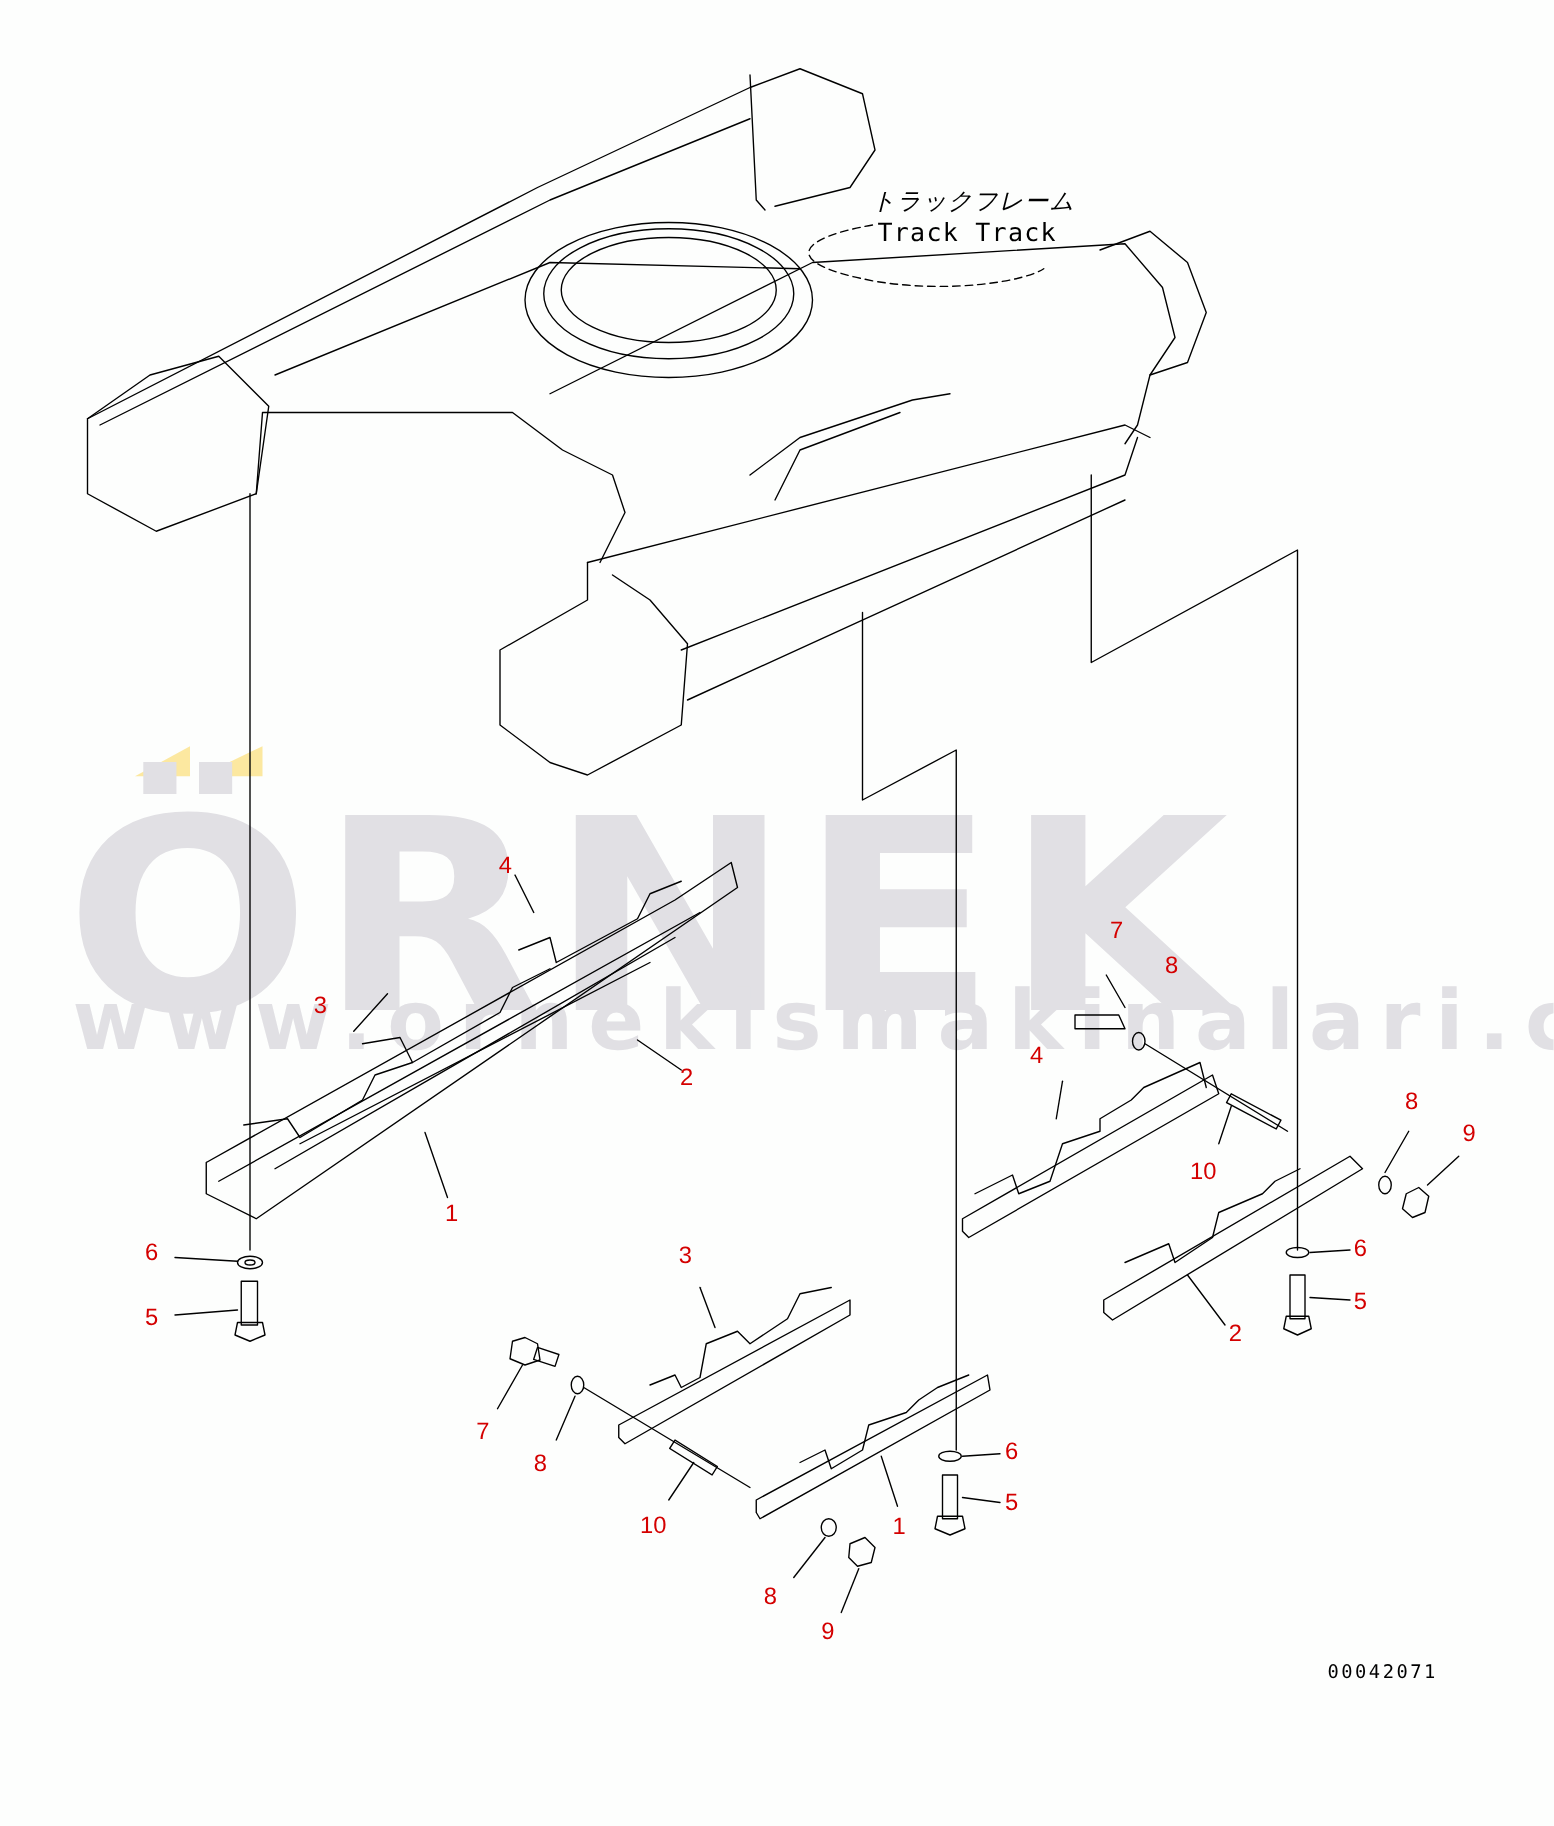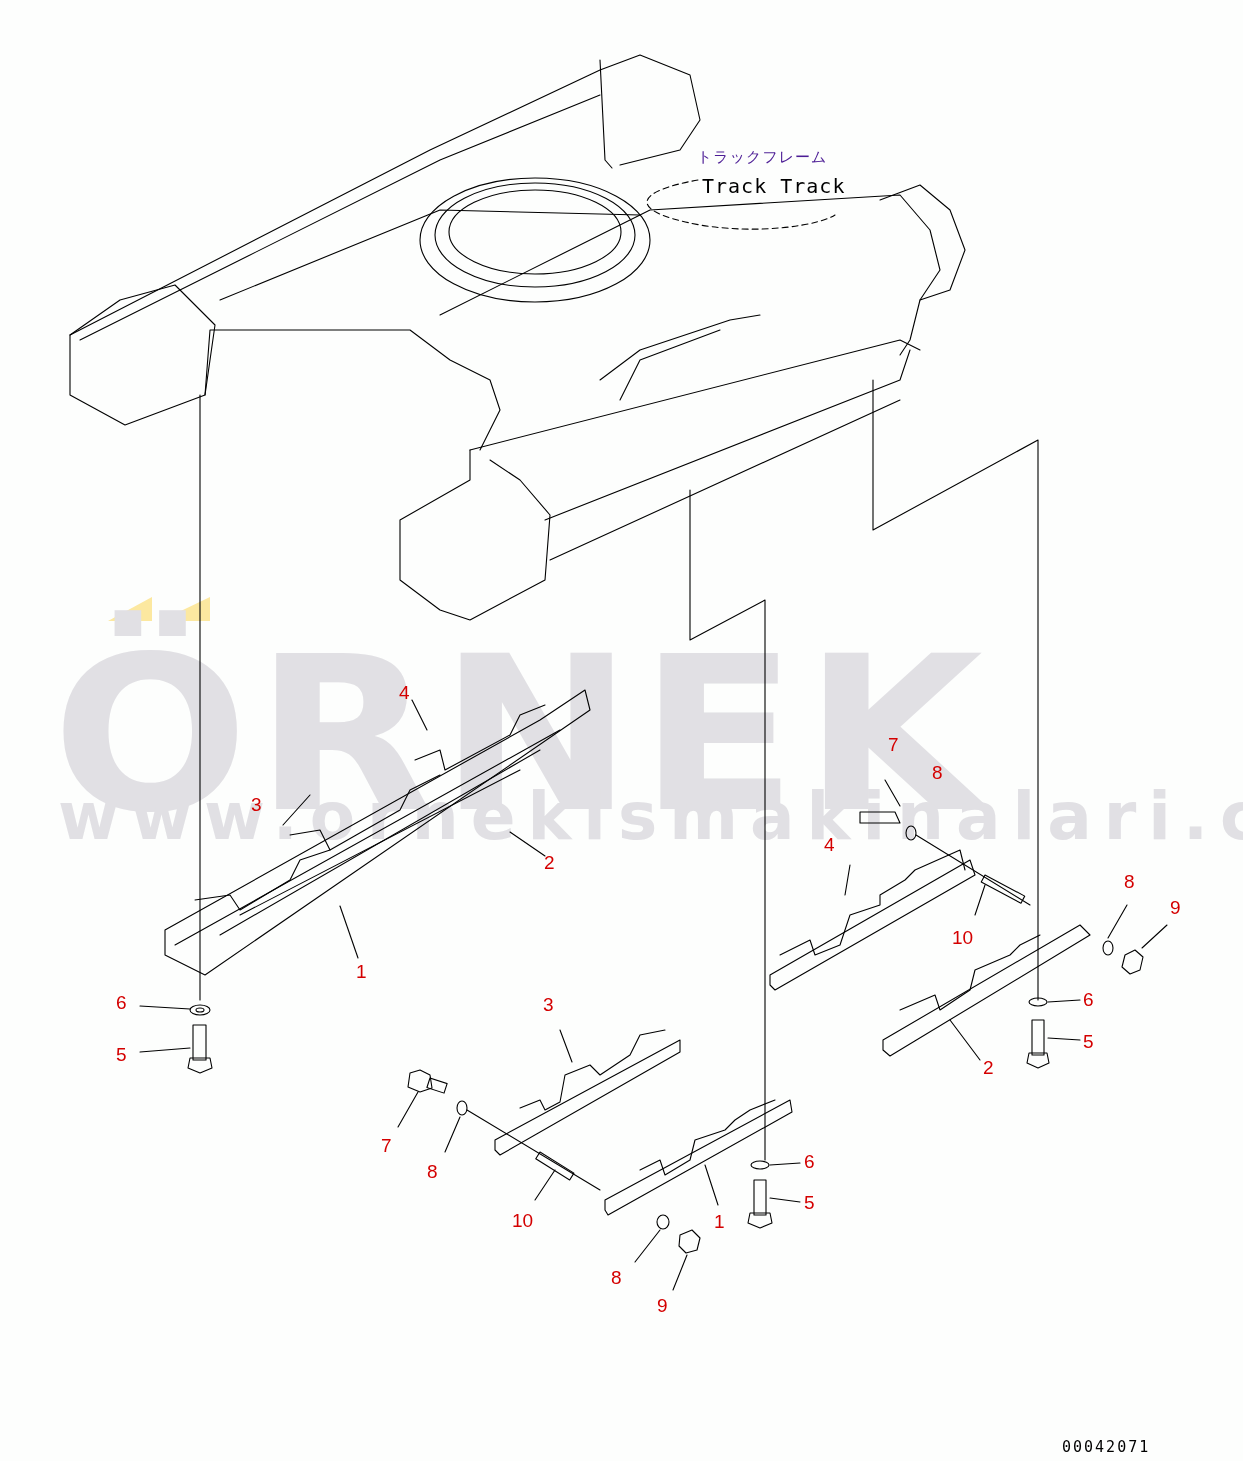--- a/index.html
+++ b/index.html
@@ -1,23 +1,23 @@
 <!DOCTYPE html>
 <html><head>
 <meta charset="utf-8">
 <style>
   html,body{margin:0;padding:0;background:#fdfefd;}
   #canvas{position:relative;width:1243px;height:1461px;overflow:hidden;background:#fdfefd;font-family:"DejaVu Sans",sans-serif;}
   svg.layer{position:absolute;left:0;top:0;}
   .wm-big{position:absolute;left:52px;top:628px;font-family:"DejaVu Sans",sans-serif;font-weight:bold;font-size:214px;letter-spacing:6px;color:#e1e0e4;line-height:1;white-space:nowrap;transform:scaleX(1.08);transform-origin:left top;}
   .wm-url{position:absolute;left:58px;top:784px;font-family:"DejaVu Sans",sans-serif;font-weight:bold;font-size:66px;letter-spacing:12px;color:#e1e0e4;line-height:1;white-space:nowrap;}
   .callout{position:absolute;color:#d40000;font-family:"Liberation Sans",sans-serif;font-size:19px;line-height:1;}
-  .title-jp{position:absolute;left:697px;top:148px;font-family:"DejaVu Sans",sans-serif;font-size:15px;color:#4c1d95;letter-spacing:1px;}
+  .title-jp{position:absolute;left:697px;top:148px;font-family:"DejaVu Sans",sans-serif;font-size:19px;color:#000000;letter-spacing:1px;font-style:italic;}
   .title-en{position:absolute;left:702px;top:174px;font-family:"DejaVu Sans Mono",monospace;font-size:20px;color:#000;letter-spacing:1px;}
-  .drawing-no{position:absolute;left:1062px;top:1438px;font-family:"DejaVu Sans Mono",monospace;font-size:15px;color:#000;letter-spacing:2px;}
+  .drawing-no{position:absolute;left:1062px;top:1328px;font-family:"DejaVu Sans Mono",monospace;font-size:15px;color:#000;letter-spacing:2px;}
 </style>
 </head>
 <body>
 
 <div id="canvas">
 
   <svg class="layer" width="1243" height="1461">
     <polygon points="108,621 152,597 152,621" fill="#fce8a0"></polygon>
     <polygon points="160,621 210,597 210,621" fill="#fce8a0"></polygon>
   </svg>

